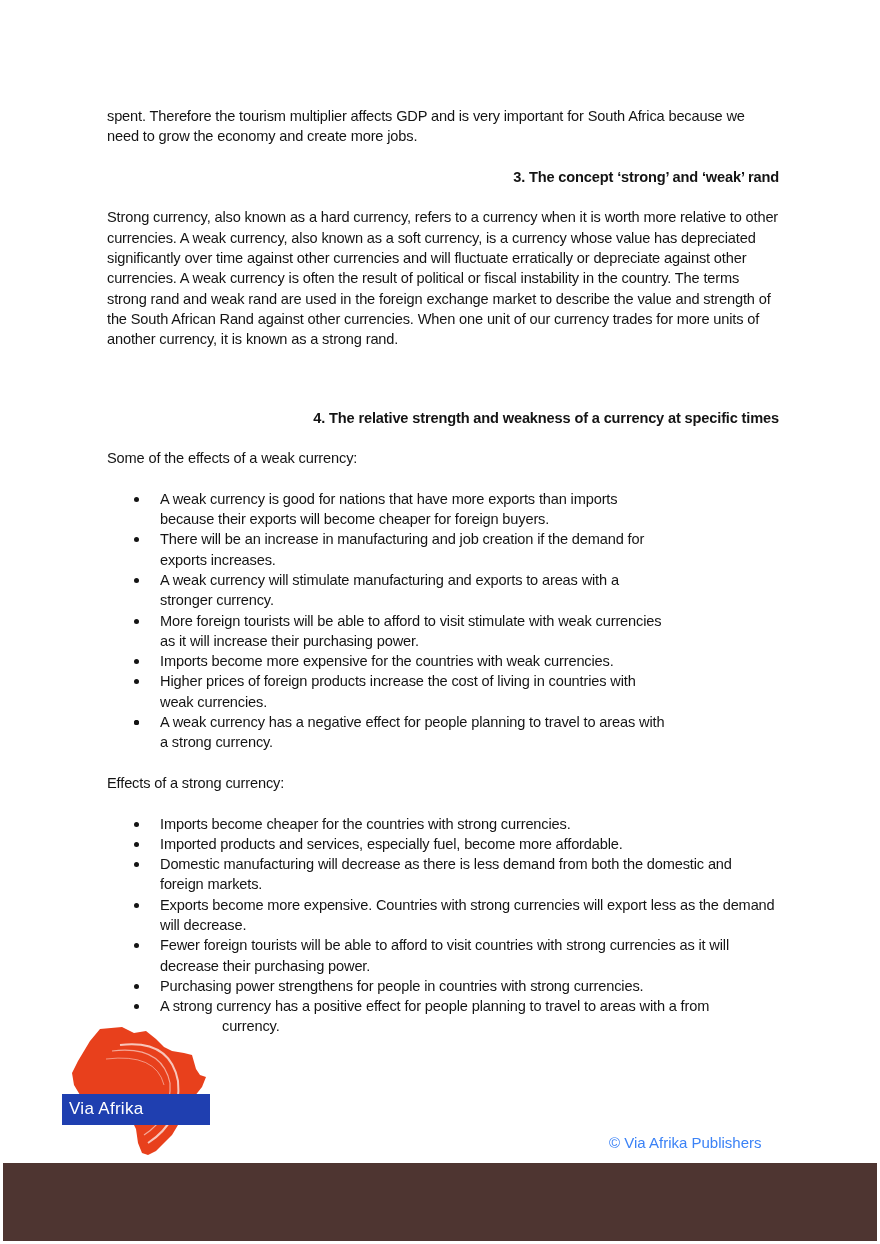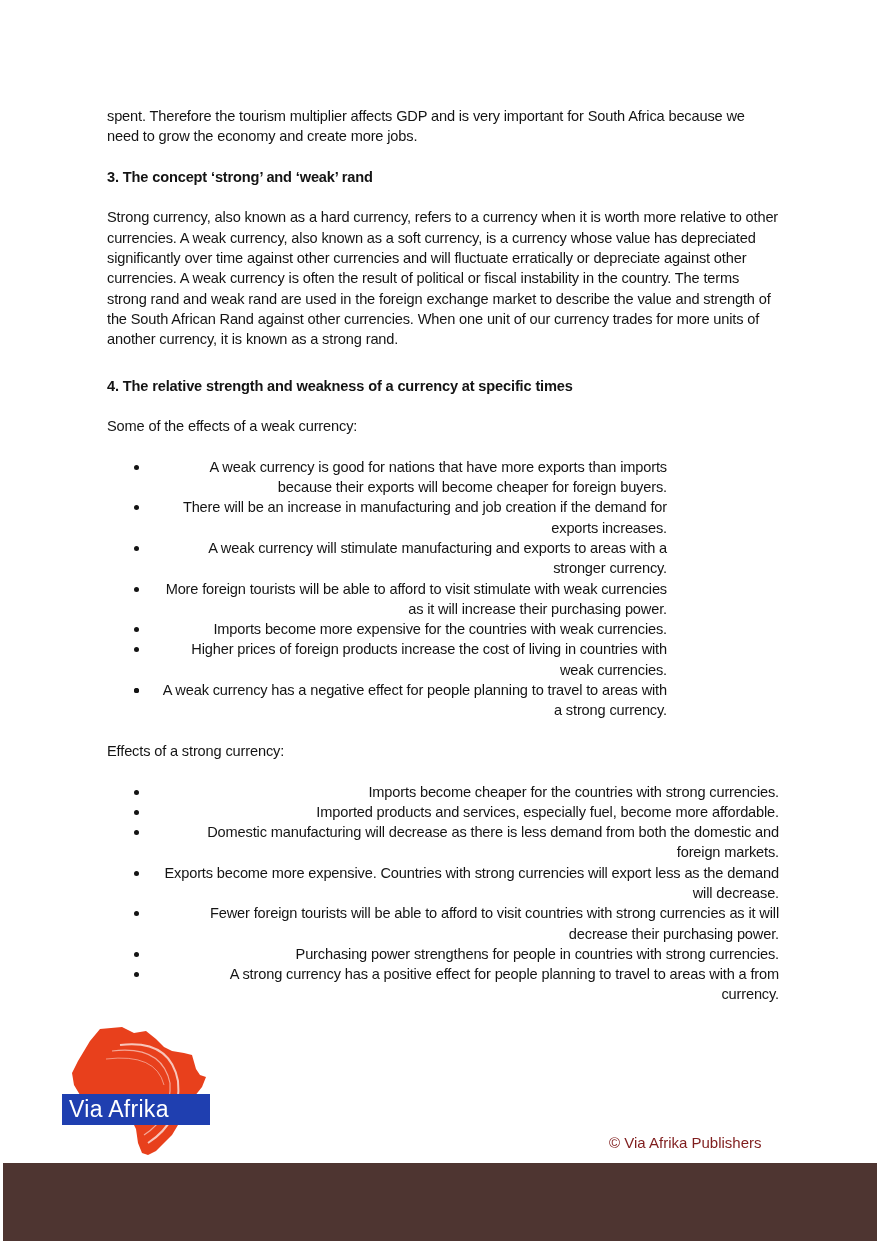--- a/index.html
+++ b/index.html
@@ -27,27 +27,27 @@
       width: 672px;
       font-size: 14.6px;
       line-height: 20.3px;
       letter-spacing: -0.15px;
     }
     p { margin: 0; }
     .para { margin-bottom: 20.3px; }
     .heading {
       font-weight: bold;
       margin-bottom: 20.3px;
+      text-align: right;
     }
-    .gap-extra { margin-bottom: 26px; }
+    .gap-extra { margin-bottom: 58px; }
     ul.bullets {
       list-style: none;
       margin: 0 0 20.3px 0;
       padding: 0;
-      text-align: right;
     }
     ul.bullets li {
       position: relative;
       padding-left: 53px;
     }
     ul.bullets li .bullet {
       position: absolute;
       left: 27px;
       top: 8px;
       width: 5px;
@@ -75,32 +75,32 @@
       left: 2px;
       top: 69px;
       width: 148px;
       height: 31px;
       background: #1f3fb0;
     }
     .logo-text {
       position: absolute;
       left: 9px;
       top: 70px;
-      font-size: 23px;
+      font-size: 17px;
       line-height: 28px;
       color: #ffffff;
       letter-spacing: 0.3px;
     }
     .copyright {
       position: absolute;
       left: 609px;
       top: 1133px;
       font-size: 15px;
       line-height: 20px;
-      color: #7f1d1d;
+      color: #3b82f6;
     }
     .footer-bar {
       position: absolute;
       left: 3px;
       top: 1163px;
       width: 874px;
       height: 78px;
       background: #4e3531;
     }
   </style>

